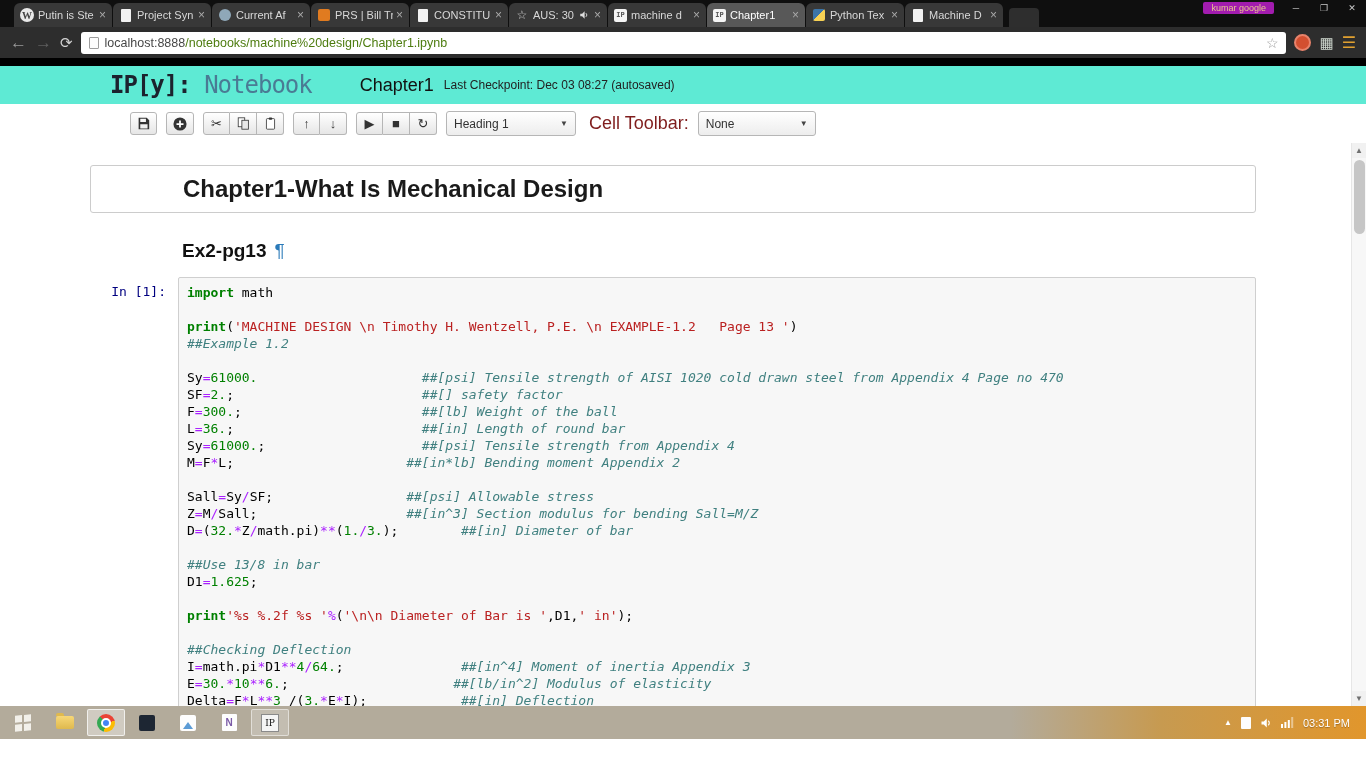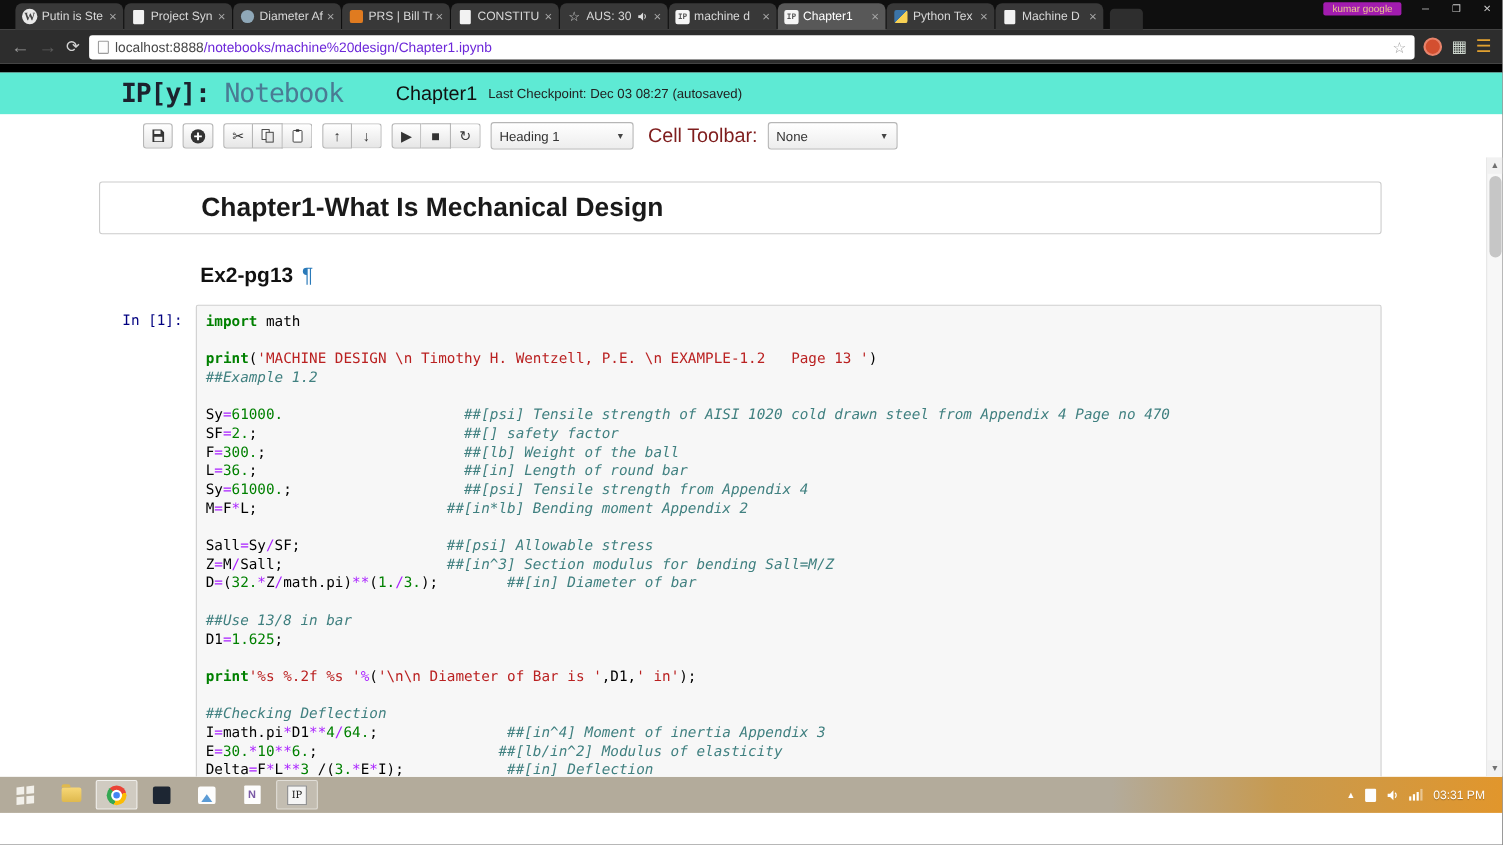--- a/index.html
+++ b/index.html
@@ -32,21 +32,21 @@
   .profile-pill{font-size:9px;color:#e8c98f;background:#a21caf;padding:1px 8px;border-radius:2px;margin-right:8px;}
   .win-btn{width:28px;height:15px;display:flex;align-items:center;justify-content:center;color:#c9c9c9;font-size:9px;}
 
   
   .navbar{height:31px;background:#2d2d2d;display:flex;align-items:center;padding:0 10px;gap:8px;}
   .nav-arrow{font-size:17px;line-height:1;}
   .back{color:#9a9a9a;} .fwd{color:#5f5f5f;} .reload{color:#d2d2d2;font-size:15px;}
   .urlbar{flex:1;height:22px;background:#fff;border-radius:3px;display:flex;align-items:center;padding:0 8px;font-size:12.5px;gap:6px;}
   .page-ico{width:10px;height:12px;background:#fdfdfd;border:1px solid #9d9d9d;border-radius:1px;flex:none;}
   .url-host{color:#474747;}
-  .url-path{color:#6d28d9;}
+  .url-path{color:#4d7c0f;}
   .url-star{margin-left:auto;color:#9a9a9a;font-size:14px;}
   .ext-red{width:17px;height:17px;border-radius:50%;background:#d34f30;border:2px solid #e8836b;flex:none;}
   .ext-grid{color:#cfd8cf;font-size:15px;line-height:1;}
   .chrome-menu{color:#e0a030;font-size:16px;line-height:1;}
 
   .blackstrip{height:8px;background:#000;}
 
   
   .nbheader{height:38px;display:flex;align-items:center;padding-left:110px;background:#5eead4;}
   .logo{font-family:"DejaVu Sans Mono",monospace;font-size:24px;letter-spacing:-1px;}
@@ -143,21 +143,21 @@
           <span class="tab-label">Putin is Ste</span>
           <span class="tab-close">×</span>
         </div>
         <div class="tab">
           <span class="fav fav-document"></span>
           <span class="tab-label">Project Syn</span>
           <span class="tab-close">×</span>
         </div>
         <div class="tab">
           <span class="fav fav-globe"></span>
-          <span class="tab-label">Diameter Af</span>
+          <span class="tab-label">Current Af</span>
           <span class="tab-close">×</span>
         </div>
         <div class="tab">
           <span class="fav fav-prs"></span>
           <span class="tab-label">PRS | Bill Tr</span>
           <span class="tab-close">×</span>
         </div>
         <div class="tab">
           <span class="fav fav-document"></span>
           <span class="tab-label">CONSTITU</span>

